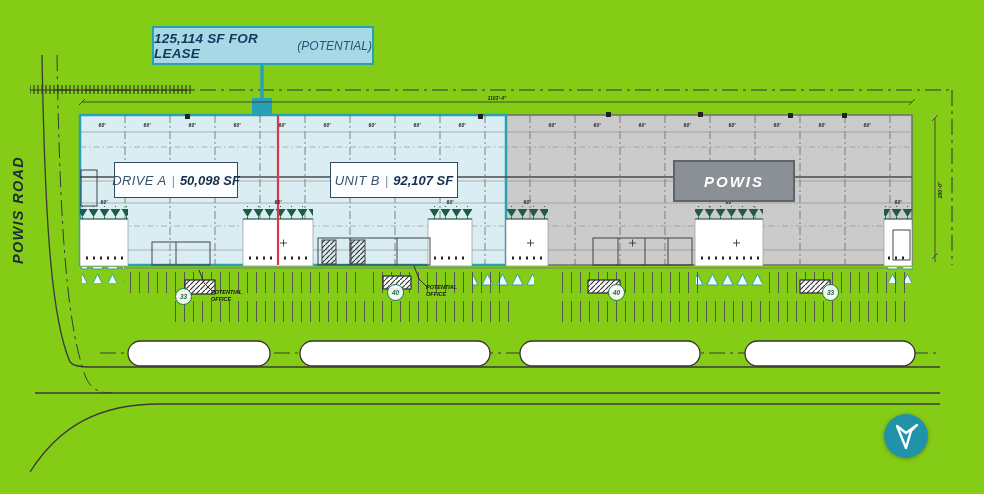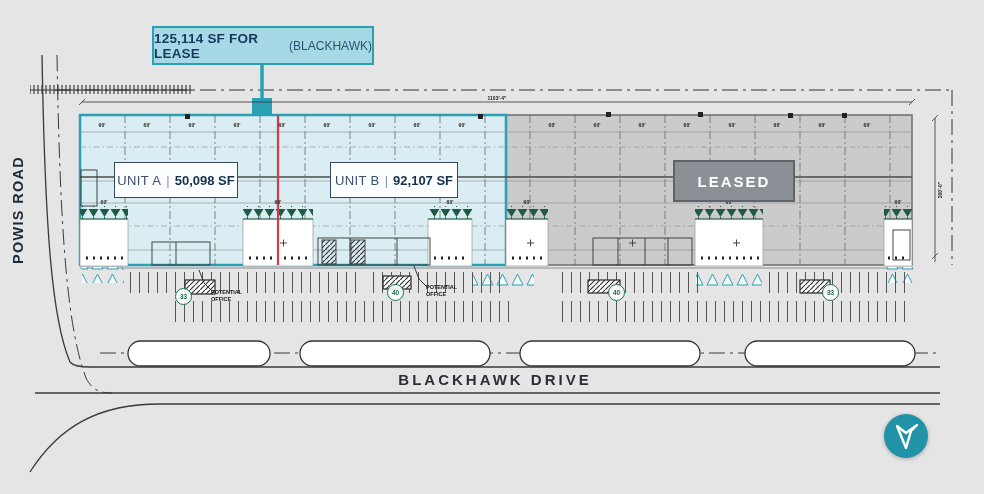--- a/index.html
+++ b/index.html
@@ -1,17 +1,17 @@
 <!DOCTYPE html>
 <html><head>
 <meta charset="utf-8">
 <style>
   html,body{margin:0;padding:0;background:#fff;}
-  .canvas{position:relative;width:984px;height:494px;background:#e5e5e5;
-          font-family:"Liberation Sans",sans-serif;overflow:hidden;}
+  .canvas{position:relative;width:984px;height:494px;background:#84cc16;
+          font-family:"Liberation Sans",sans-serif;overflow:hidden;font-style:italic;}
   svg.plan{position:absolute;left:0;top:0;}
 
   .callout{position:absolute;left:152px;top:26px;width:218px;height:35px;
            background:#a7d8e6;border:2.5px solid #2aa0b5;
            display:flex;align-items:center;justify-content:center;gap:4px;
            color:#17375c;}
   .callout .main{font-size:13.5px;font-weight:700;letter-spacing:.2px;}
   .callout .sub{font-size:12px;font-weight:400;color:#2c5272;}
 
   .unit-box{position:absolute;height:34px;background:#fbfdfe;border:1.6px solid #33475e;
@@ -274,39 +274,38 @@
     </g>
     <g stroke="#222" stroke-width="0.9" fill="none">
       <path d="M212,291 L204,283 L199,270"></path>
       <path d="M427,287 L419,279 L414,266"></path>
     </g>
   </g>
 </svg>
 
 <div class="callout">
   <span class="main">125,114 SF FOR LEASE</span>
-  <span class="sub">(BLACKHAWK)</span>
+  <span class="sub">(POTENTIAL)</span>
 </div>
 
 <div class="unit-box unit-a">
-  <span class="name">UNIT A</span>
+  <span class="name">DRIVE A</span>
   <span class="sep">|</span>
   <span class="size">50,098 SF</span>
 </div>
 
 <div class="unit-box unit-b">
   <span class="name">UNIT B</span>
   <span class="sep">|</span>
   <span class="size">92,107 SF</span>
 </div>
 
-<div class="leased-box">LEASED</div>
+<div class="leased-box">POWIS</div>
 
 <div class="road-powis">POWIS ROAD</div>
-<div class="road-blackhawk">BLACKHAWK DRIVE</div>
 
 <div class="po-label po-1">
   <div>POTENTIAL</div>
   <div>OFFICE</div>
 </div>
 <div class="po-label po-2">
   <div>POTENTIAL</div>
   <div>OFFICE</div>
 </div>
 

